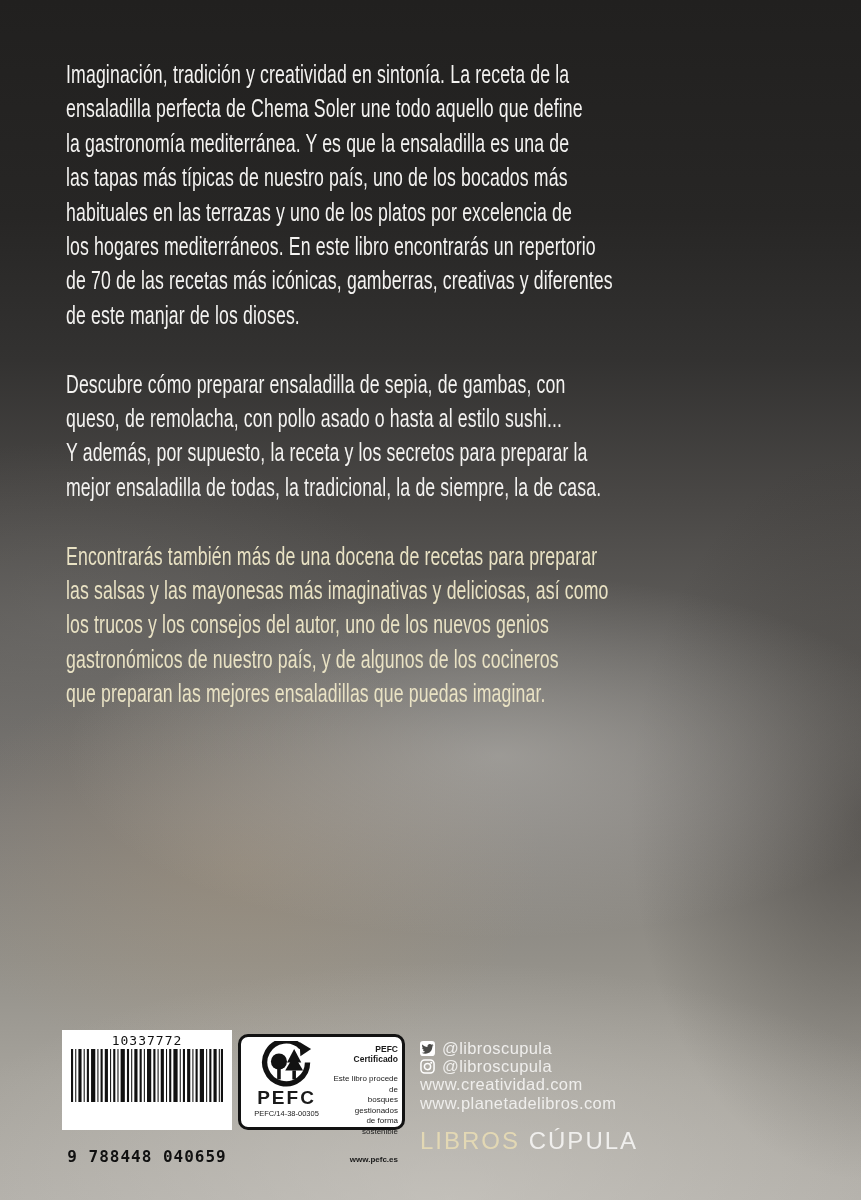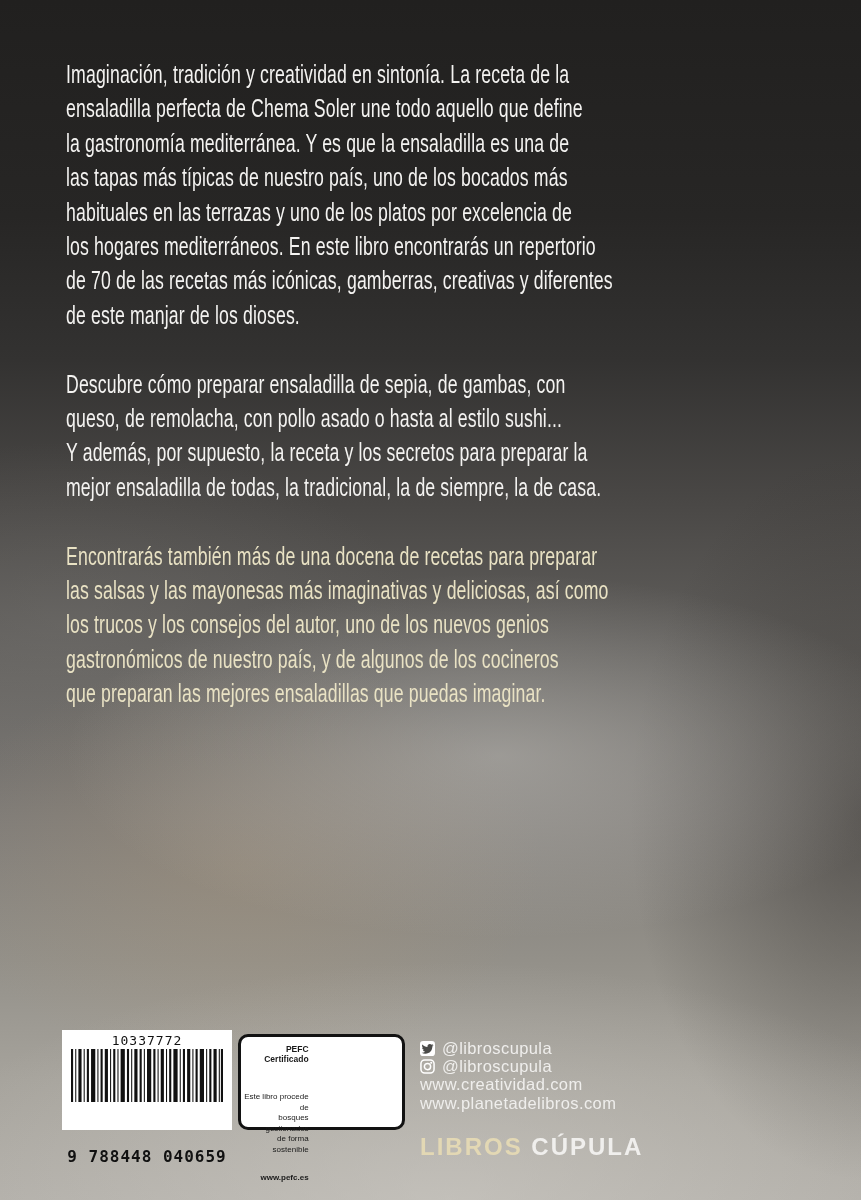--- a/index.html
+++ b/index.html
@@ -45,30 +45,30 @@
     position:absolute;left:238px;top:1034px;width:167px;height:96px;
     background:#fff;border:3px solid #121212;border-radius:10px;
     box-sizing:border-box;color:#1a1a1a;display:flex;
   }
   .pefc-left{width:58%;text-align:center;padding-top:4px;}
   .pefc-logo{display:block;margin:0 auto;}
   .pefc-word{font-size:19px;font-weight:700;letter-spacing:2px;line-height:18px;margin-top:-2px;}
   .pefc-code{font-size:7.5px;line-height:10px;margin-top:2px;}
   .pefc-right{width:42%;padding:7px 4px 0 0;text-align:right;}
   .pefc-title{font-size:8.5px;font-weight:700;line-height:10px;}
-  .pefc-desc{font-size:8px;line-height:10.5px;margin-top:28px;white-space:pre-line;}
+  .pefc-desc{font-size:8px;line-height:10.5px;margin-top:10px;white-space:pre-line;}
   .pefc-url{font-size:8px;line-height:10px;margin-top:18px;font-weight:700;}
 
   .social{
     position:absolute;left:420px;top:1040px;color:#efeeec;
   }
   .social-row{display:flex;align-items:center;height:17.6px;margin-bottom:.5px;}
   .social-icon{width:15px;height:15px;margin-right:7px;flex:0 0 auto;}
   .social-text{font-size:16.5px;letter-spacing:.4px;color:#efeeec;}
-  .brand-logo{margin-top:21px;font-size:24px;font-weight:700;letter-spacing:2px;white-space:nowrap;}
+  .brand-logo{margin-top:15px;font-size:24px;font-weight:400;letter-spacing:2px;white-space:nowrap;}
   .brand-libros{color:#e3d8b4;}
   .brand-cupula{color:#f0efed;}
 </style>
 </head>
 <body>
 
 <div class="cover">
 
   <div class="blurb">
     <p class="para-white">Imaginación, tradición y creatividad en sintonía. La receta de la
@@ -129,20 +129,37 @@
           <rect x="131" width="2" height="50"></rect>
         <rect x="135" width="3" height="50"></rect>
           <rect x="140" width="1" height="50"></rect>
           <rect x="142" width="2" height="50"></rect>
       </g>
     </svg>
     <div class="barcode-isbn">9 788448 040659</div>
   </div>
 
   <div class="pefc-box">
+    <div class="pefc-left">
+      <svg class="pefc-logo" width="54" height="50" viewBox="0 0 60 56">
+        <g fill="none" stroke="#121212" stroke-width="6">
+          <path d="M 46 7 A 24 24 0 1 0 53 24"></path>
+        </g>
+        <path d="M 44 1 L 57 9 L 45 17 Z" fill="#121212"></path>
+        <g fill="#121212">
+          <circle cx="21" cy="23" r="9"></circle>
+          <rect x="19" y="29" width="4" height="14"></rect>
+          <path d="M 38 9 L 46 24 L 30 24 Z"></path>
+          <path d="M 38 16 L 48 33 L 28 33 Z"></path>
+          <rect x="36" y="33" width="4" height="10"></rect>
+        </g>
+      </svg>
+      <div class="pefc-word">PEFC</div>
+      <div class="pefc-code">PEFC/14-38-00305</div>
+    </div>
     <div class="pefc-right">
       <div class="pefc-title">PEFC Certificado</div>
       <div class="pefc-desc">Este libro procede de
 bosques gestionados
 de forma sostenible</div>
       <div class="pefc-url">www.pefc.es</div>
     </div>
   </div>
 
   <div class="social">

